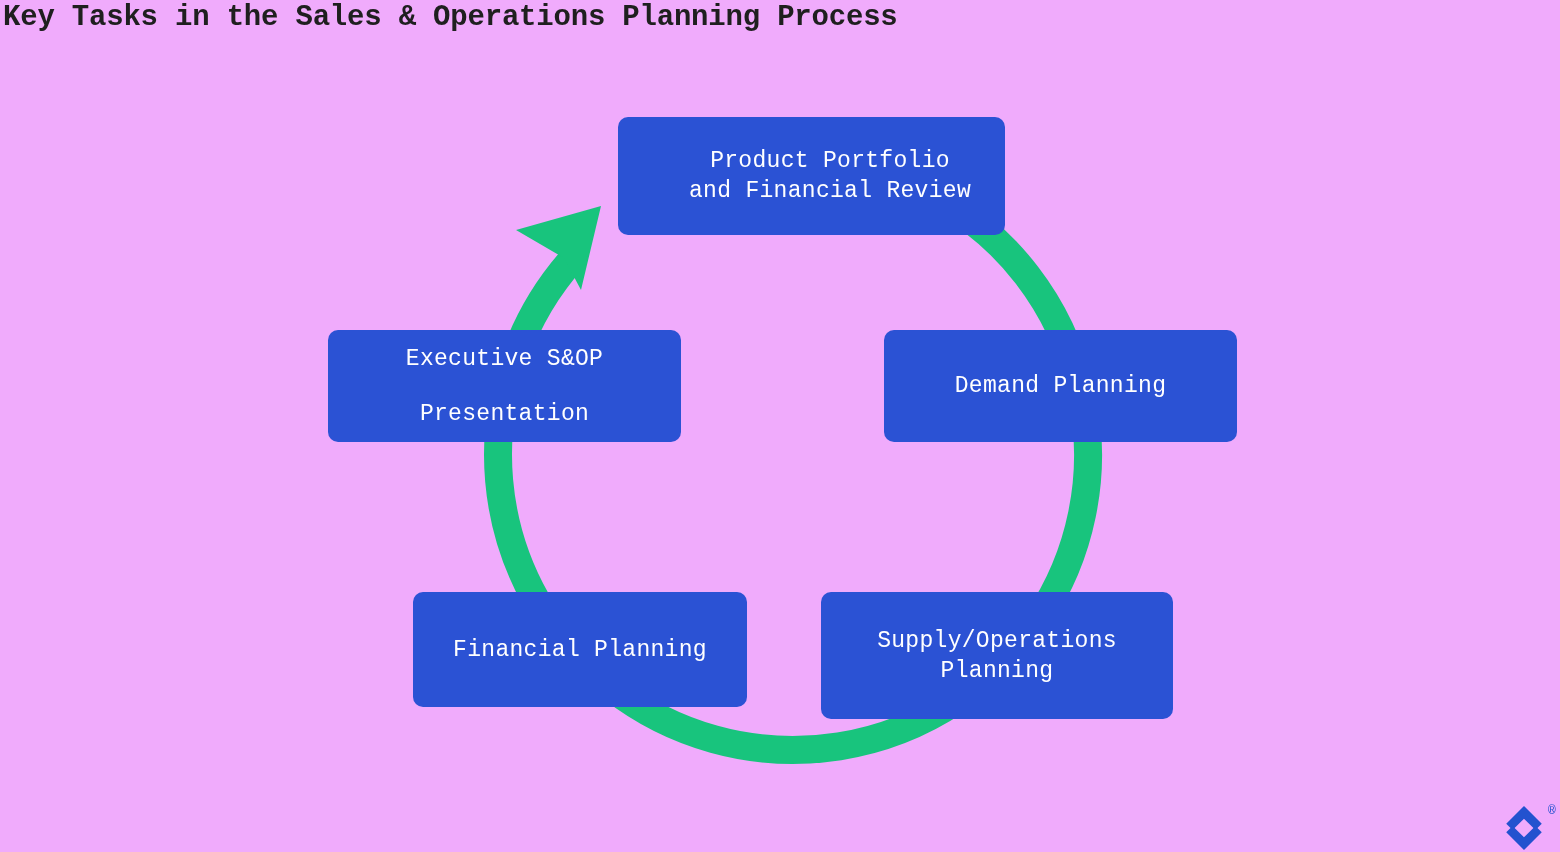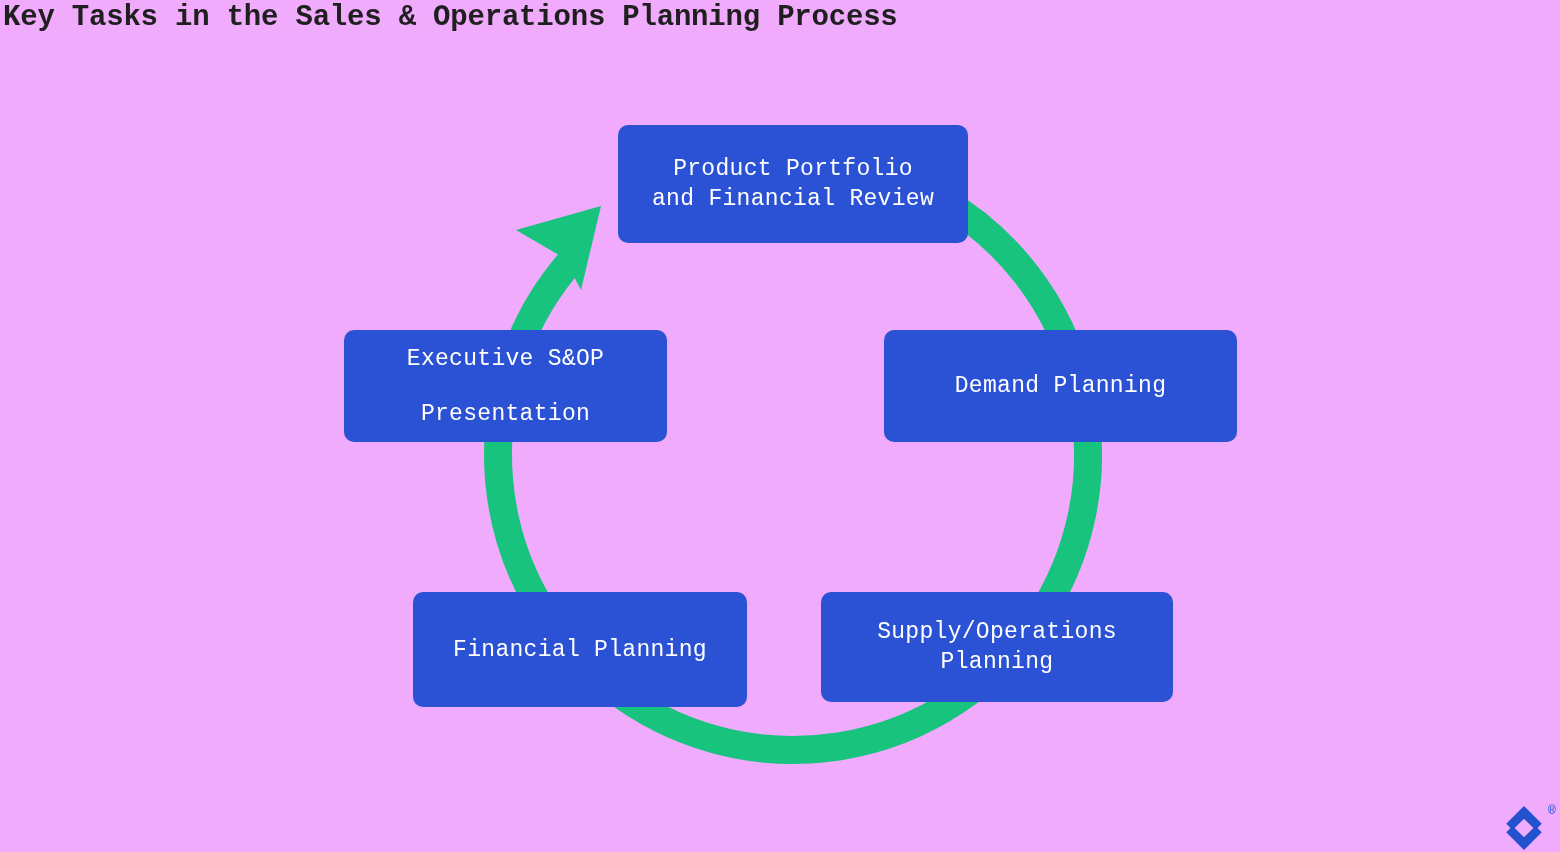--- a/index.html
+++ b/index.html
@@ -41,25 +41,25 @@
     flex-direction: column;
     align-items: center;
     justify-content: center;
     text-align: center;
     font-size: 23px;
     font-weight: 400;
     letter-spacing: 0.3px;
     line-height: 30px;
     z-index: 2;
   }
-  .node-top          { left: 618px; top: 125px; width: 350px; height: 118px; }
-  .node-left         { left: 344px; top: 330px; width: 323px; height: 112px; gap: 25px; }
+  .node-top          { left: 618px; top: 117px; width: 350px; height: 118px; padding-left: 37px; }
+  .node-left         { left: 328px; top: 330px; width: 353px; height: 112px; gap: 25px; }
   .node-right        { left: 884px; top: 330px; width: 353px; height: 112px; text-align: center; }
   .node-bottom-left  { left: 413px; top: 592px; width: 334px; height: 115px; }
-  .node-bottom-right { left: 821px; top: 592px; width: 352px; height: 110px; }
+  .node-bottom-right { left: 821px; top: 592px; width: 352px; height: 127px; }
   .node-line { display: block; }
   .node-line:empty { display: none; }
   .logo-wrap {
     position: absolute;
     left: 1498px;
     top: 800px;
     width: 62px;
     height: 52px;
     z-index: 2;
   }

